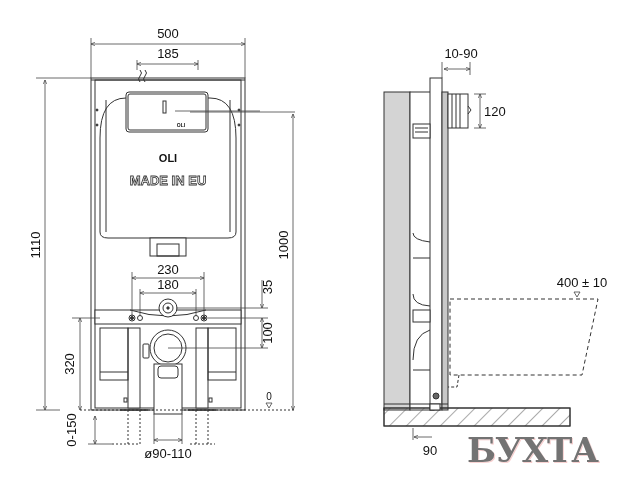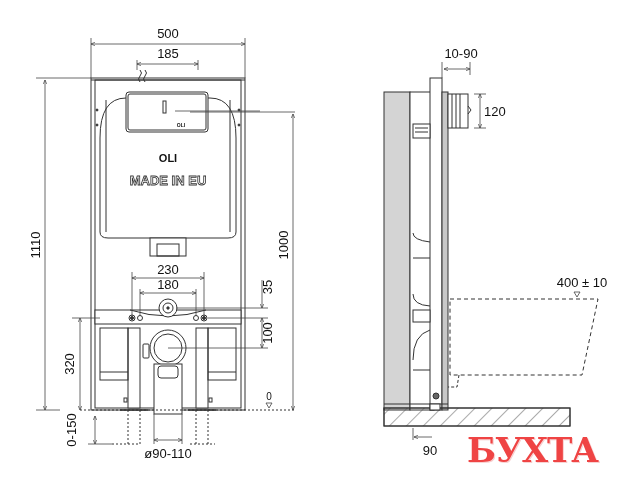--- a/index.html
+++ b/index.html
@@ -3,21 +3,21 @@
 <meta charset="utf-8">
 <style>
   html, body { margin:0; padding:0; background:#ffffff; }
   body { width:638px; height:486px; position:relative; overflow:hidden;
          font-family:"Liberation Sans", sans-serif; color:#1a1a1a; }
   svg.drawing { position:absolute; left:0; top:0; }
   .dim-text { font-family:"Liberation Sans", sans-serif; font-size:13px; fill:#111; }
   .brand-text { font-family:"Liberation Sans", sans-serif; font-weight:bold; }
   .watermark { position:absolute; left:467px; top:424px; width:100px; height:52px;
     font-family:"DejaVu Serif", serif; font-weight:bold; font-size:34px; letter-spacing:-1px;
-    color:#ef4444; text-shadow: 0 0 2px #fff, 1px 1px 0 #f6c4c4; line-height:52px; }
+    color:#737373; text-shadow: 0 0 2px #fff, 1px 1px 0 #f6c4c4; line-height:52px; }
 </style>
 </head>
 <body>
 
 <svg class="drawing" width="638" height="486" viewBox="0 0 638 486" xmlns="http://www.w3.org/2000/svg">
   <defs>
     <marker id="arr" viewBox="0 0 10 10" refX="9" refY="5" markerWidth="6" markerHeight="6" orient="auto-start-reverse">
       <path d="M0,1 L9,5 L0,9" fill="none" stroke="#333" stroke-width="1.3"></path>
     </marker>
     <pattern id="hatch" width="12" height="12" patternUnits="userSpaceOnUse" patternTransform="rotate(45)">

